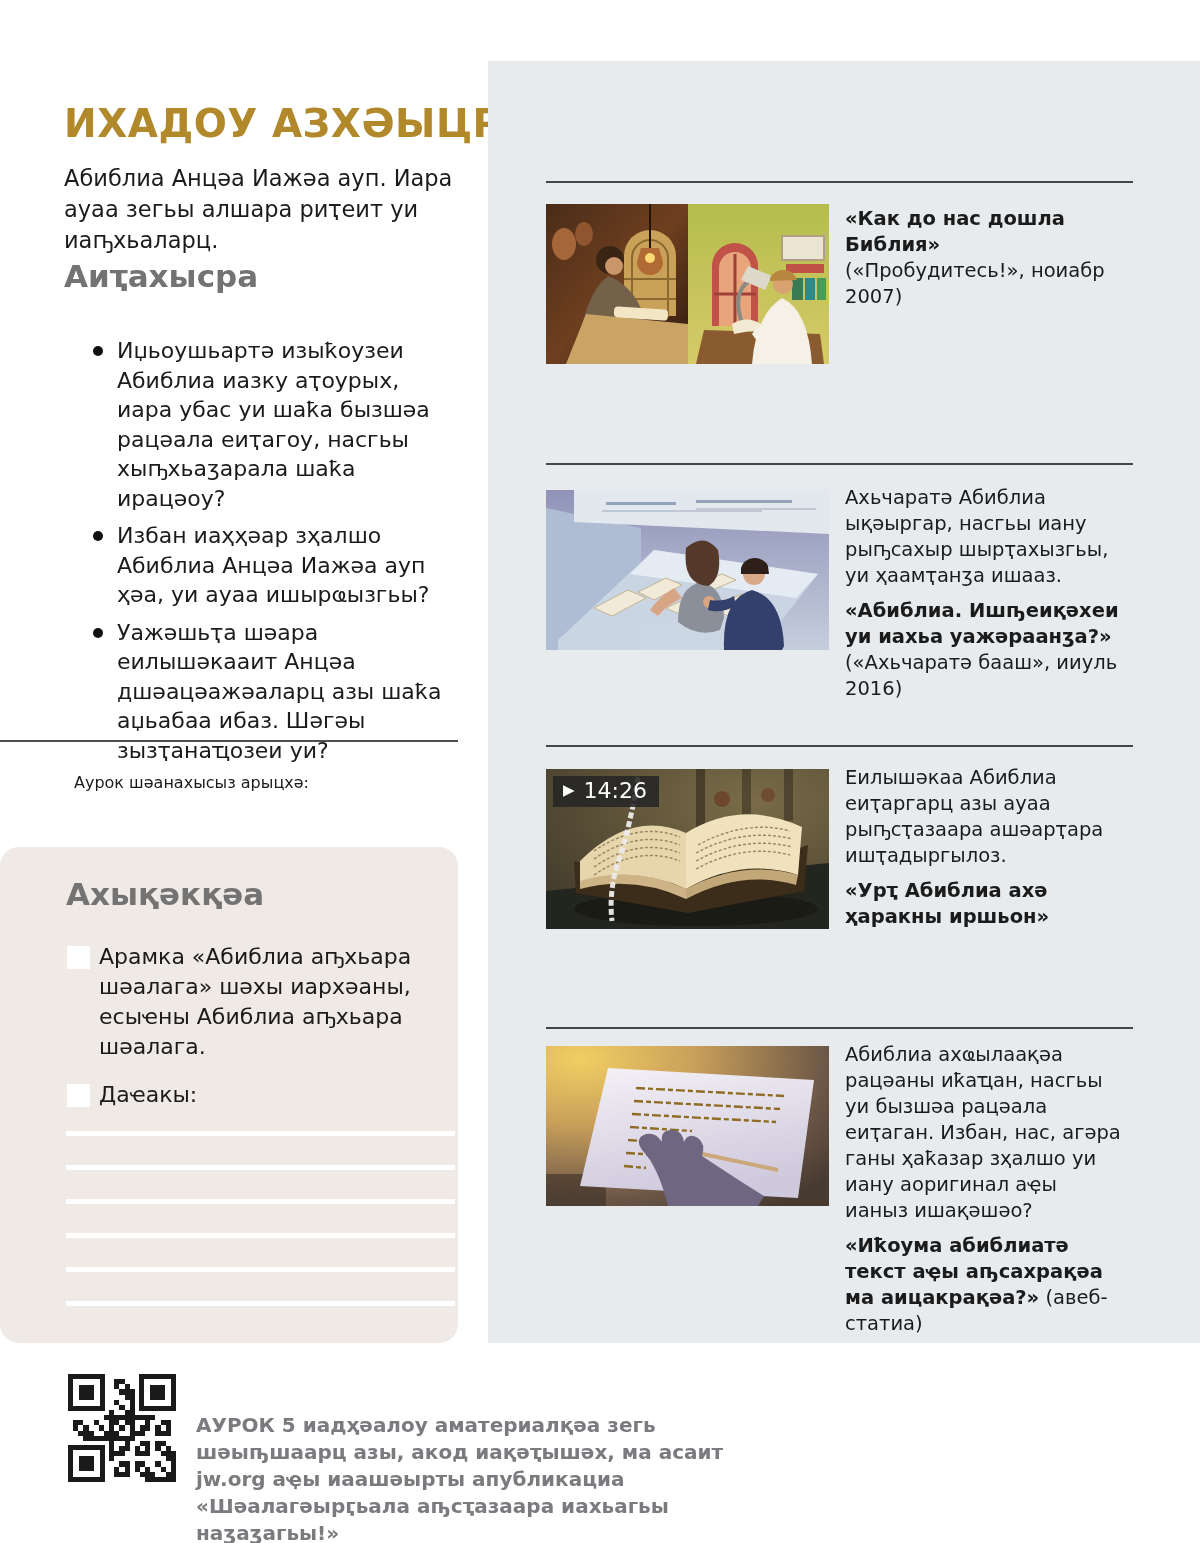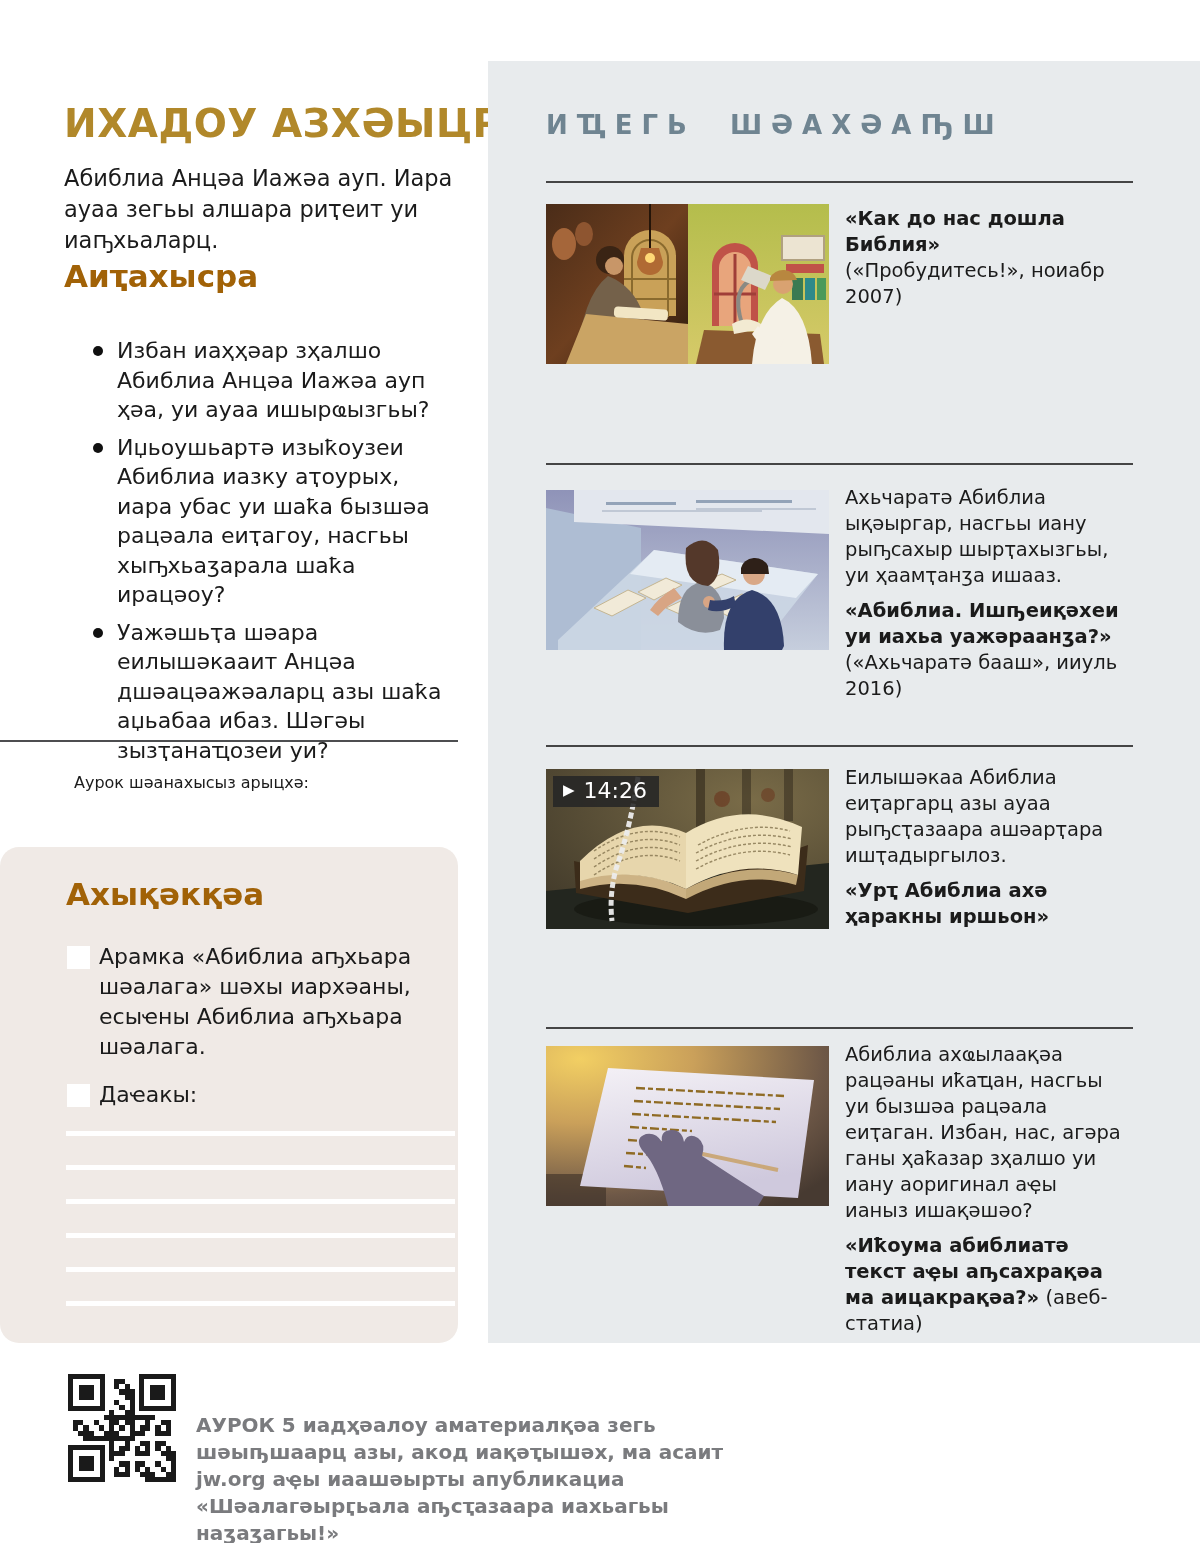--- a/index.html
+++ b/index.html
@@ -3,21 +3,21 @@
 <meta charset="utf-8">
 <style>
   html,body{margin:0;padding:0;background:#ffffff;}
   .page{position:relative;width:1200px;height:1543px;background:#ffffff;overflow:hidden;
         font-family:"DejaVu Sans","Liberation Sans",sans-serif;color:#1b1b1b;}
 
   
   .main-title{position:absolute;left:64px;top:101px;margin:0;font-size:39px;font-weight:700;
               letter-spacing:.5px;color:#b1882a;}
   .intro{position:absolute;left:64px;top:163px;width:402px;margin:0;font-size:22.5px;line-height:31px;}
-  .h-slate{margin:0;font-weight:700;color:#a16207;}
+  .h-slate{margin:0;font-weight:700;color:#737373;}
   .review-title{position:absolute;left:64px;top:258px;font-size:31px;}
   .bullets{position:absolute;left:88px;top:336px;width:362px;margin:0;padding:0;list-style:none;}
   .bullets li{position:relative;padding-left:29px;margin:0 0 8px 0;font-size:22px;line-height:29.5px;}
   .bullets .dot{position:absolute;left:5px;top:10px;width:10px;height:10px;border-radius:50%;background:#101010;}
   .rule-left{position:absolute;left:0;top:740px;width:458px;height:2px;background:#4d4e50;}
   .date-label{position:absolute;left:66px;top:760px;margin:8px;font-size:16px;line-height:30px;}
 
   .goals-box{position:absolute;left:0;top:847px;width:458px;height:496px;background:#f0eae6;border-radius:19px;}
   .goals-title{position:absolute;left:66px;top:29px;font-size:31px;}
   .goal{position:absolute;left:66px;width:350px;}
@@ -65,25 +65,25 @@
 
 <div class="page">
 
   <h1 class="main-title">ИХАДОУ АЗХӘЫЦРА</h1>
   <p class="intro">Абиблиа Анцәа Иажәа ауп. Иара ауаа зегьы алшара риҭеит уи иаҧхьаларц.</p>
   <h2 class="h-slate review-title">Аиҭахысра</h2>
 
   <ul class="bullets">
     <li>
       <span class="dot"></span>
-      <span>Избан иаҳҳәар зҳалшо Абиблиа Анцәа Иажәа ауп ҳәа, уи ауаа ишырҩызгьы?</span>
+      <span>Иџьоушьартә изыҟоузеи Абиблиа иазку аҭоурых, иара убас уи шаҟа бызшәа рацәала еиҭагоу, насгьы хыҧхьаӡарала шаҟа ирацәоу?</span>
     </li>
     <li>
       <span class="dot"></span>
-      <span>Иџьоушьартә изыҟоузеи Абиблиа иазку аҭоурых, иара убас уи шаҟа бызшәа рацәала еиҭагоу, насгьы хыҧхьаӡарала шаҟа ирацәоу?</span>
+      <span>Избан иаҳҳәар зҳалшо Абиблиа Анцәа Иажәа ауп ҳәа, уи ауаа ишырҩызгьы?</span>
     </li>
     <li>
       <span class="dot"></span>
       <span>Уажәшьҭа шәара еилышәкааит Анцәа дшәацәажәаларц азы шаҟа аџьабаа ибаз. Шәгәы зызҭанаҵозеи уи?</span>
     </li>
   </ul>
 
   <div class="rule-left"></div>
   <p class="date-label">Аурок шәанахысыз арыцхә:</p>
 
@@ -99,21 +99,20 @@
     </div>
     <div class="wline" style="top:284px"></div>
     <div class="wline" style="top:318px"></div>
     <div class="wline" style="top:352px"></div>
     <div class="wline" style="top:386px"></div>
     <div class="wline" style="top:420px"></div>
     <div class="wline" style="top:454px"></div>
   </section>
 
   <div class="panel-bg"></div>
-  <h2 class="h-slate right-title">ИҴЕГЬ ШӘАХӘАҦШ</h2>
 
   <div class="hr-right hr-1"></div>
   <div class="hr-right hr-2"></div>
   <div class="hr-right hr-3"></div>
   <div class="hr-right hr-4"></div>
 
   <div class="thumb thumb-1">
     <svg width="283" height="160" viewBox="0 0 283 160">
       <defs>
         <linearGradient id="s1L" x1="0" y1="0" x2="1" y2="1">

